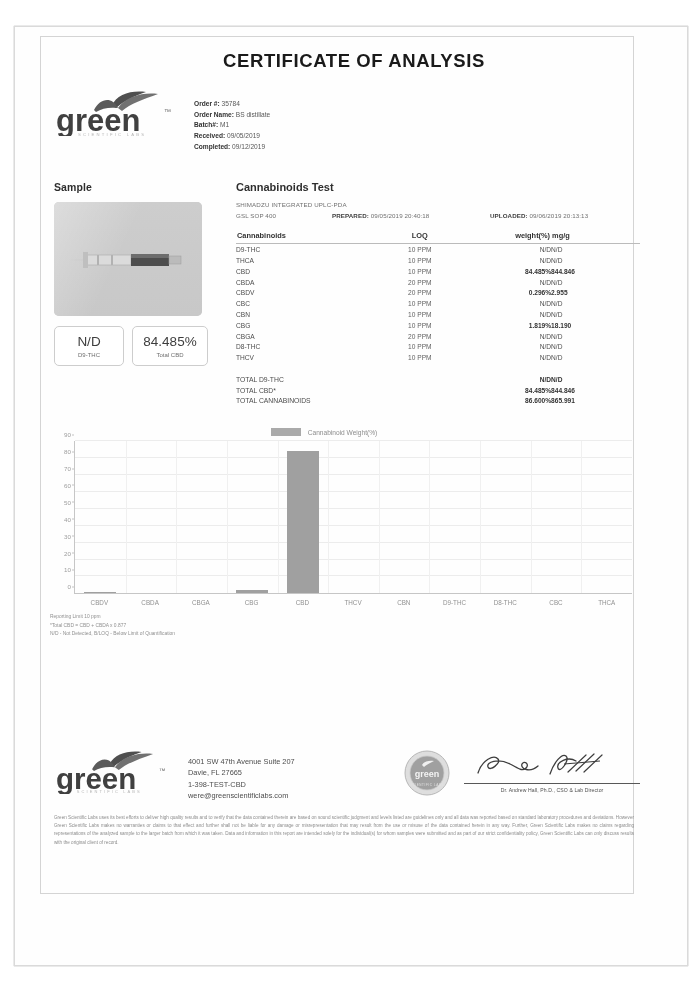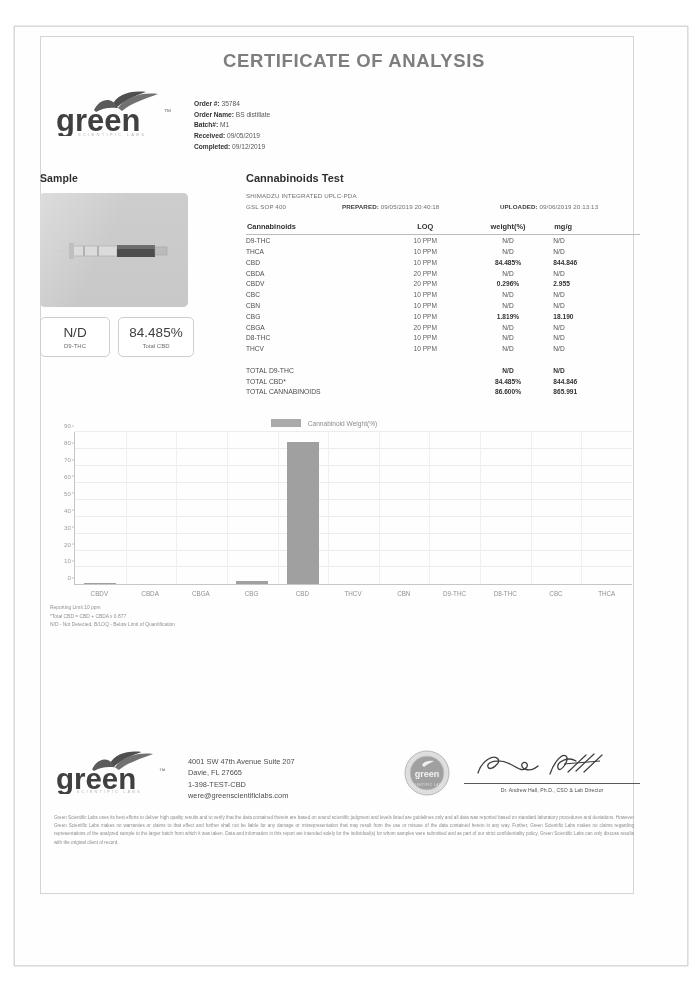--- a/index.html
+++ b/index.html
@@ -42,21 +42,21 @@
     top: 50px;
     width: 600px;
     height: 846px;
   }
 
   .title {
     text-align: center;
     font-size: 18.5px;
     font-weight: bold;
     letter-spacing: 0.6px;
-    color: #3b82f6;
+    color: #0f172a;
     padding-left: 28px;
   }
 
   
   .header-band {
     display: flex;
     align-items: flex-start;
     margin-top: 18px;
     padding-left: 14px;
   }
@@ -68,22 +68,22 @@
     font-size: 6.6px;
     line-height: 1.62;
     color: #3a3a3a;
   }
   .order-block .lbl { font-weight: bold; color: #2e2e2e; }
   .order-block .val { color: #555; }
 
   
   .main-row {
     display: flex;
-    margin-top: 20px;
-    gap: 24px;
+    margin-top: 29px;
+    padding-left: 14px;
   }
   .col-sample { width: 172px; }
   .col-test { flex: 1; margin-left: 10px; }
 
   .sec-head {
     font-size: 10.5px;
     font-weight: bold;
     color: #2b2b2b;
     letter-spacing: 0.1px;
   }
@@ -148,21 +148,21 @@
   }
   table.cann th {
     font-size: 7.4px;
     font-weight: bold;
     color: #2f2f2f;
     padding-bottom: 3px;
     border-bottom: 1px solid #b9b9b9;
   }
   table.cann th.c1, table.cann td.c1 { text-align: left;  width: 36%; }
   table.cann th.c2, table.cann td.c2 { text-align: center; width: 19%; }
-  table.cann th.c3, table.cann td.c3 { text-align: center; width: 23%; }
+  table.cann th.c3, table.cann td.c3 { text-align: right; width: 23%; }
   table.cann th.c4, table.cann td.c4 { text-align: left; width: 22%; }
   table.cann td { padding: 1.9px 0; }
   table.cann td.c1 { color: #494949; }
   table.cann td.c2 { color: #5c5c5c; }
   td.val-strong { font-weight: bold; color: #2f2f2f; }
 
   .totals { margin-top: 12px; }
   .totals td { padding: 1.9px 0; }
   .totals td.c1 { font-size: 6.8px; color: #3d3d3d; }
   .totals td.c3, .totals td.c4 { font-weight: bold; color: #2f2f2f; }

